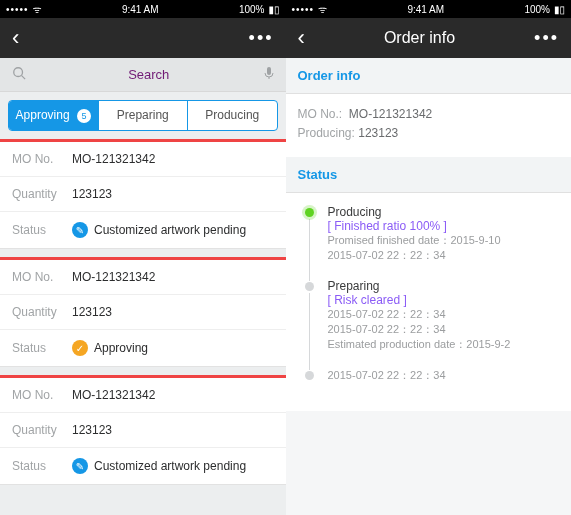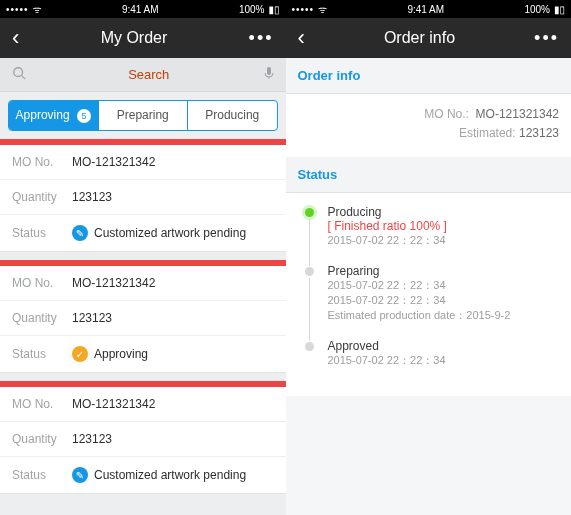--- a/index.html
+++ b/index.html
@@ -5,70 +5,69 @@
 * { box-sizing: border-box; margin: 0; padding: 0; }
 body { font-family: -apple-system, "Helvetica Neue", Arial, sans-serif; background: #fff; display: flex; width: 571px; height: 515px; overflow: hidden; font-size: 13px; }
 .screen { width: 285.5px; height: 515px; background: #eceeef; display: flex; flex-direction: column; }
 .statusbar { background: #000; color: #fff; height: 18px; display: flex; align-items: center; padding: 0 6px; font-size: 10px; justify-content: space-between; }
 .sb-left, .sb-right { display: flex; align-items: center; gap: 4px; }
 .dots { letter-spacing: 1px; }
 .navbar { background: #2a2a2a; color: #fff; height: 40px; display: flex; align-items: center; justify-content: space-between; padding: 0 12px; }
 .navbar .title { font-size: 16px; font-weight: 400; }
 .back { font-size: 22px; }
 .more { font-size: 18px; letter-spacing: 2px; }
-.searchbar { background: #e3e5e6; display: flex; align-items: center; height: 34px; padding: 0 12px; color: #c2410c; font-size: 13px; border-bottom: 1px solid #d8d8d8; justify-content: center; }
+.searchbar { background: #e3e5e6; display: flex; align-items: center; height: 34px; padding: 0 12px; color: #701a75; font-size: 13px; border-bottom: 1px solid #d8d8d8; justify-content: center; }
 .searchbar .sicon { margin-right: 8px; }
 .searchbar .stext { flex: 1; text-align: center; }
 .tabs { display: flex; margin: 8px; border: 1px solid #1597e6; border-radius: 4px; overflow: hidden; background: #fff; }
 .tab { flex: 1; text-align: center; padding: 7px 0; font-size: 12px; color: #555; cursor: pointer; }
 .tab:not(:last-child){ border-right: 1px solid #1597e6; }
 .tab.active { background: #1597e6; color: #fff; }
 .badge { display: inline-flex; align-items: center; justify-content: center; background: #fff; color: #1597e6; border-radius: 50%; width: 14px; height: 14px; font-size: 9px; margin-left: 4px; }
 .list { flex: 1; overflow: hidden; }
-.group { background: #fff; border-top: 6px solid #ef4444; border-bottom: 1px solid #e2e2e2; margin-bottom: 8px; }
+.group { background: #fff; border-top: 3px solid #ef4444; border-bottom: 1px solid #e2e2e2; margin-bottom: 8px; }
 .row { display: flex; align-items: center; padding: 10px 12px; border-bottom: 1px solid #eee; }
 .row:last-child { border-bottom: none; }
 .row .label { color: #a1a4a6; width: 60px; font-size: 12px; }
 .row .val { color: #2c2d2e; font-size: 12px; display: flex; align-items: center; gap: 6px; }
 .dot { width: 16px; height: 16px; border-radius: 50%; display: inline-flex; align-items: center; justify-content: center; font-size: 10px; color: #fff; }
 .dot.blue { background: #1597e6; }
 .dot.orange { background: #f5a623; }
 .section-head { background: #f2f4f5; color: #1597e6; font-size: 13px; font-weight: bold; padding: 10px 12px; border-bottom: 1px solid #e0e0e0; }
-.info-block { background: #fff; padding: 8px 12px 12px; text-align: right; }
+.info-block { background: #fff; padding: 8px 12px 12px; }
 .info-line { font-size: 12px; color: #6a6c6e; margin: 5px 0; }
 .info-line .ilbl { color: #a1a4a6; }
 .timeline { padding: 12px 12px 12px 20px; }
 .titem { position: relative; padding-left: 22px; padding-bottom: 16px; }
 .titem::before { content: ""; position: absolute; left: 3px; top: 14px; bottom: -2px; width: 1px; background: #d6d8da; }
 .titem:last-child::before { display: none; }
 .tdot { position: absolute; left: -1px; top: 3px; width: 9px; height: 9px; border-radius: 50%; }
 .tdot.green { background: #5fd321; box-shadow: 0 0 0 3px rgba(95,211,33,0.25); }
 .tdot.gray { background: #d6d8da; }
 .titem .ttitle { font-size: 12px; color: #3a3b3c; }
-.titem .thl { color: #ef4444; font-size: 12px; }
+.titem .thl { color: #8b5cf6; font-size: 12px; }
 .titem .tsub { font-size: 11px; color: #9b9d9f; }
 </style>
 </head>
 <body>
 
 <div class="screen">
   <div class="statusbar">
     <div class="sb-left">
         <span class="dots">•••••</span>
         <span>ᯤ</span>
       </div>
     <div>9:41 AM</div>
     <div class="sb-right">
         <span>100%</span>
         <span>▮▯</span>
       </div>
   </div>
   <div class="navbar">
     <span class="back">‹</span>
-    <span class="title">My Order</span>
     <span class="more">•••</span>
   </div>
   <div class="searchbar">
     <span class="sicon">
       <svg width="14" height="14" viewBox="0 0 16 16">
           <circle cx="7" cy="7" r="5" fill="none" stroke="#9fa2a4" stroke-width="1.5"></circle>
           <line x1="11" y1="11" x2="15" y2="15" stroke="#9fa2a4" stroke-width="1.5"></line>
         </svg>
     </span>
     <span class="stext">Search</span>
@@ -156,36 +155,37 @@
       </div>
   </div>
   <div class="navbar">
     <span class="back">‹</span>
     <span class="title">Order info</span>
     <span class="more">•••</span>
   </div>
   <div class="section-head">Order info</div>
   <div class="info-block">
     <div class="info-line"><span class="ilbl">MO No.:</span>&nbsp;&nbsp;<span>MO-121321342</span></div>
-    <div class="info-line"><span class="ilbl">Estimated:</span>&nbsp;<span>123123</span></div>
+    <div class="info-line"><span class="ilbl">Producing:</span>&nbsp;<span>123123</span></div>
   </div>
   <div class="section-head">Status</div>
   <div class="timeline" style="background:#fff;">
     <div class="titem">
       <span class="tdot green"></span>
       <div class="ttitle">Producing</div>
       <div class="thl">[ Finished ratio 100% ]</div>
+      <div class="tsub">Promised finished date：2015-9-10</div>
       <div class="tsub">2015-07-02  22：22：34</div>
     </div>
     <div class="titem">
       <span class="tdot gray"></span>
       <div class="ttitle">Preparing</div>
+      <div class="thl">[ Risk cleared ]</div>
       <div class="tsub">2015-07-02  22：22：34</div>
       <div class="tsub">2015-07-02 22：22：34</div>
       <div class="tsub">Estimated production date：2015-9-2</div>
     </div>
     <div class="titem">
       <span class="tdot gray"></span>
-      <div class="ttitle">Approved</div>
       <div class="tsub">2015-07-02  22：22：34</div>
     </div>
   </div>
 </div>
 
 </body></html>

